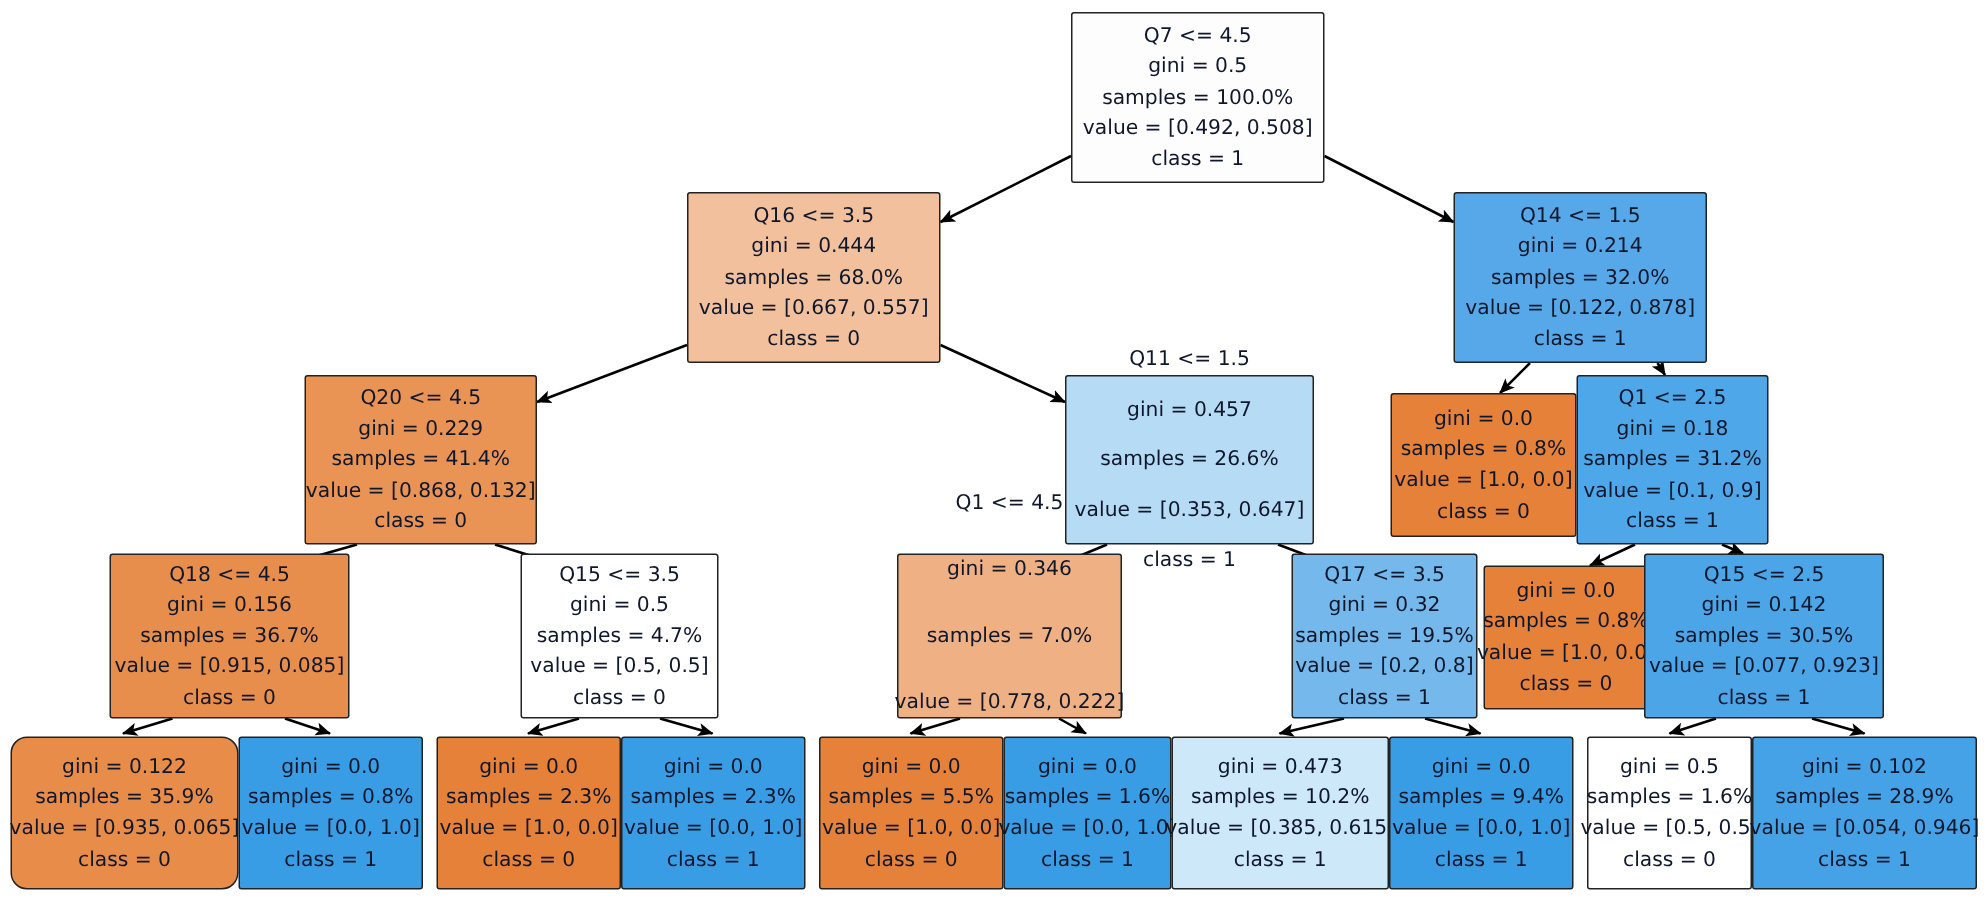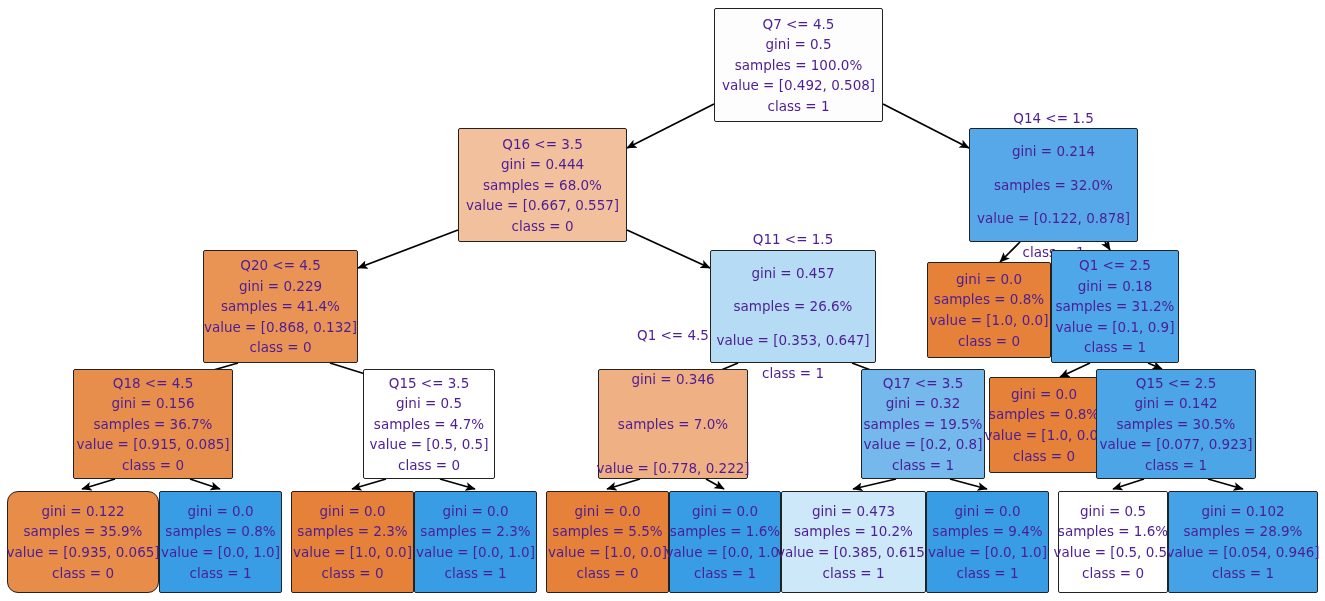--- a/index.html
+++ b/index.html
@@ -24,21 +24,21 @@
   }
   .node {
     position: absolute;
     box-sizing: border-box;
     border: 1.6px solid #222222;
     border-radius: 2px;
     display: flex;
     flex-direction: column;
     align-items: center;
     justify-content: center;
-    color: #4c1d95;
+    color: #0f172a;
     font-size: 13.5px;
     line-height: 1.52;
     white-space: nowrap;
     text-align: center;
     overflow: visible;
   }
   .node .ln {
     display: block;
   }
 </style>
@@ -85,21 +85,21 @@
         <span class="ln">value = [0.492, 0.508]</span>
         <span class="ln">class = 1</span>
       </div>
       <div class="node" style="left: 458px; top: 128px; width: 169px; height: 114px; background: rgb(242, 192, 156);">
         <span class="ln">Q16 &lt;= 3.5</span>
         <span class="ln">gini = 0.444</span>
         <span class="ln">samples = 68.0%</span>
         <span class="ln">value = [0.667, 0.557]</span>
         <span class="ln">class = 0</span>
       </div>
-      <div class="node" style="left: 969px; top: 128px; width: 169px; height: 114px; background: rgb(86, 168, 232); gap: 13px;">
+      <div class="node" style="left: 969px; top: 128px; width: 169px; height: 114px; background: rgb(86, 168, 232);">
         <span class="ln">Q14 &lt;= 1.5</span>
         <span class="ln">gini = 0.214</span>
         <span class="ln">samples = 32.0%</span>
         <span class="ln">value = [0.122, 0.878]</span>
         <span class="ln">class = 1</span>
       </div>
       <div class="node" style="left: 203px; top: 250px; width: 155px; height: 113px; background: rgb(233, 147, 85);">
         <span class="ln">Q20 &lt;= 4.5</span>
         <span class="ln">gini = 0.229</span>
         <span class="ln">samples = 41.4%</span>
@@ -126,21 +126,21 @@
         <span class="ln">value = [0.1, 0.9]</span>
         <span class="ln">class = 1</span>
       </div>
       <div class="node" style="left: 73px; top: 369px; width: 160px; height: 110px; background: rgb(232, 142, 77);">
         <span class="ln">Q18 &lt;= 4.5</span>
         <span class="ln">gini = 0.156</span>
         <span class="ln">samples = 36.7%</span>
         <span class="ln">value = [0.915, 0.085]</span>
         <span class="ln">class = 0</span>
       </div>
-      <div class="node" style="left: 347px; top: 369px; width: 132px; height: 110px; background: rgb(255, 255, 255); margin-left: 16px;">
+      <div class="node" style="left: 347px; top: 369px; width: 132px; height: 110px; background: rgb(255, 255, 255);">
         <span class="ln">Q15 &lt;= 3.5</span>
         <span class="ln">gini = 0.5</span>
         <span class="ln">samples = 4.7%</span>
         <span class="ln">value = [0.5, 0.5]</span>
         <span class="ln">class = 0</span>
       </div>
       <div class="node" style="left: 598px; top: 369px; width: 150px; height: 110px; background: rgb(239, 176, 131); gap: 24px;">
         <span class="ln">Q1 &lt;= 4.5</span>
         <span class="ln">gini = 0.346</span>
         <span class="ln">samples = 7.0%</span>

